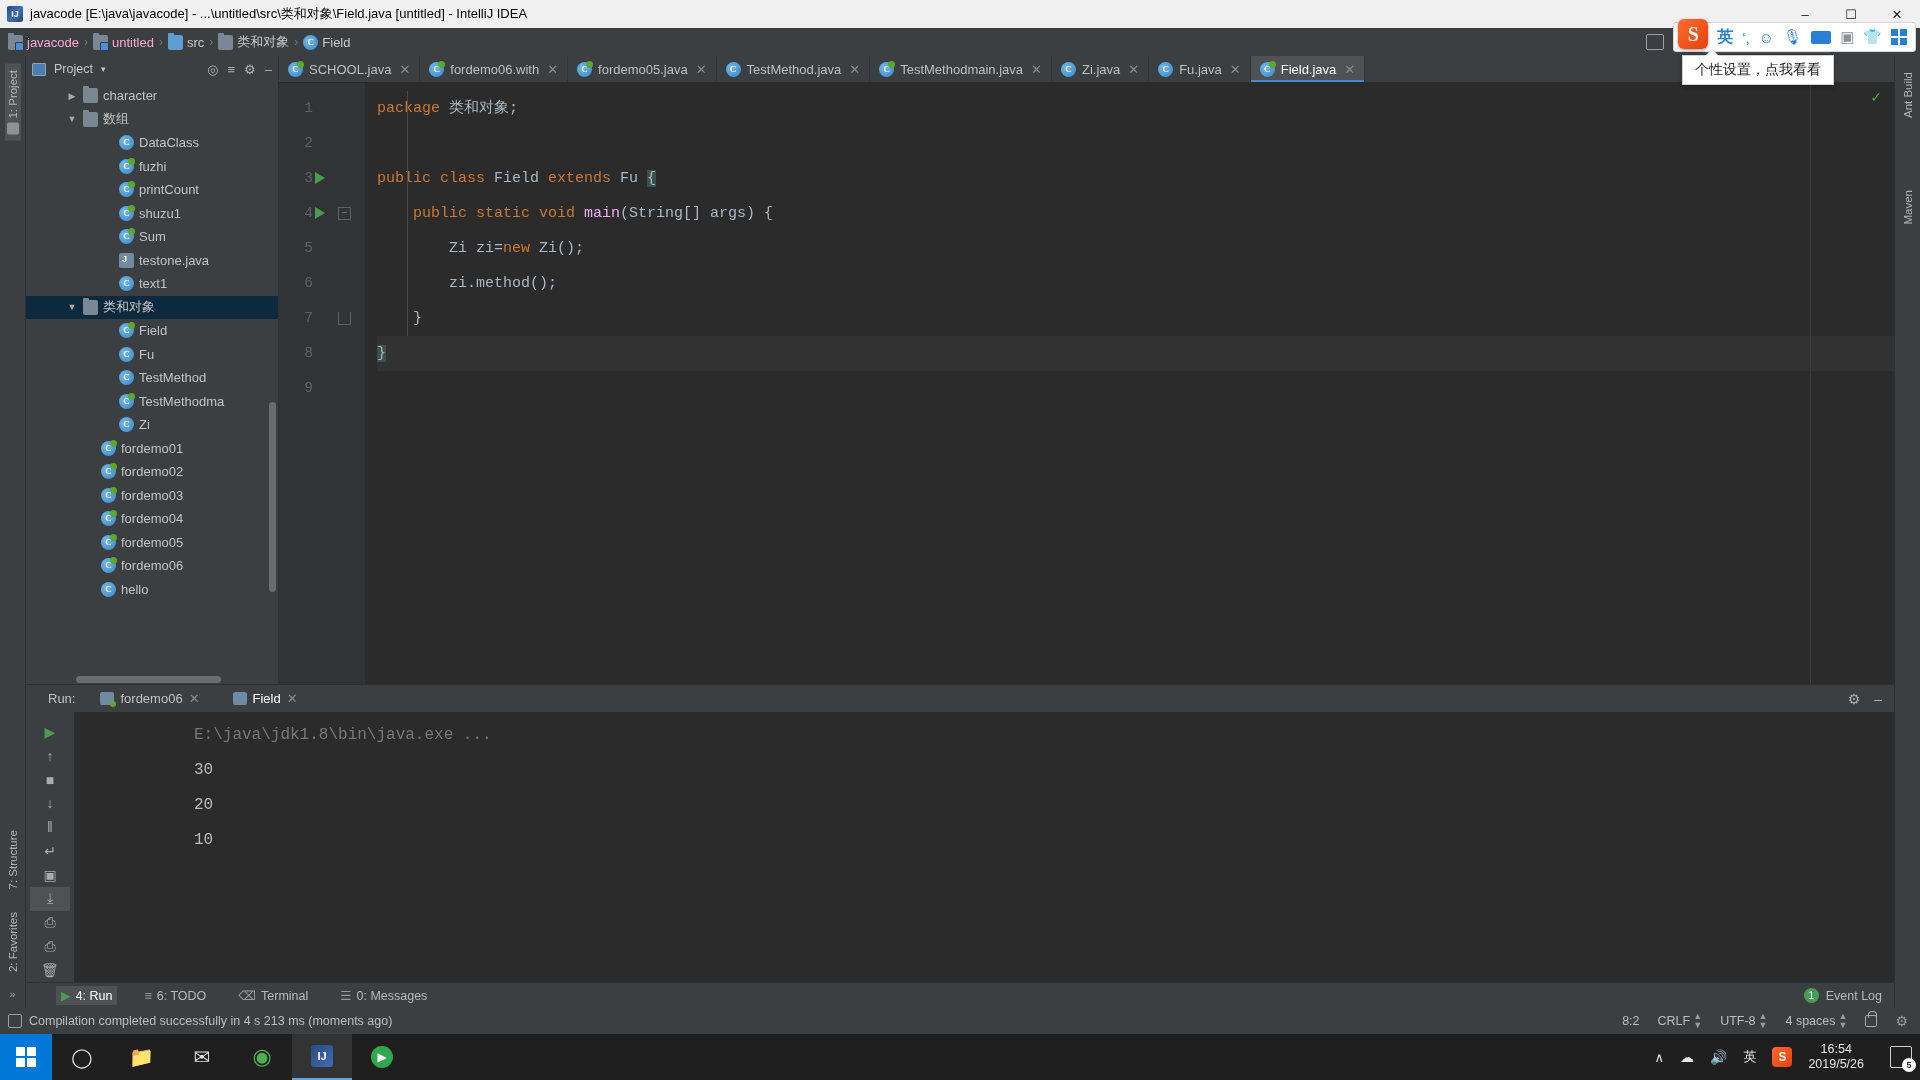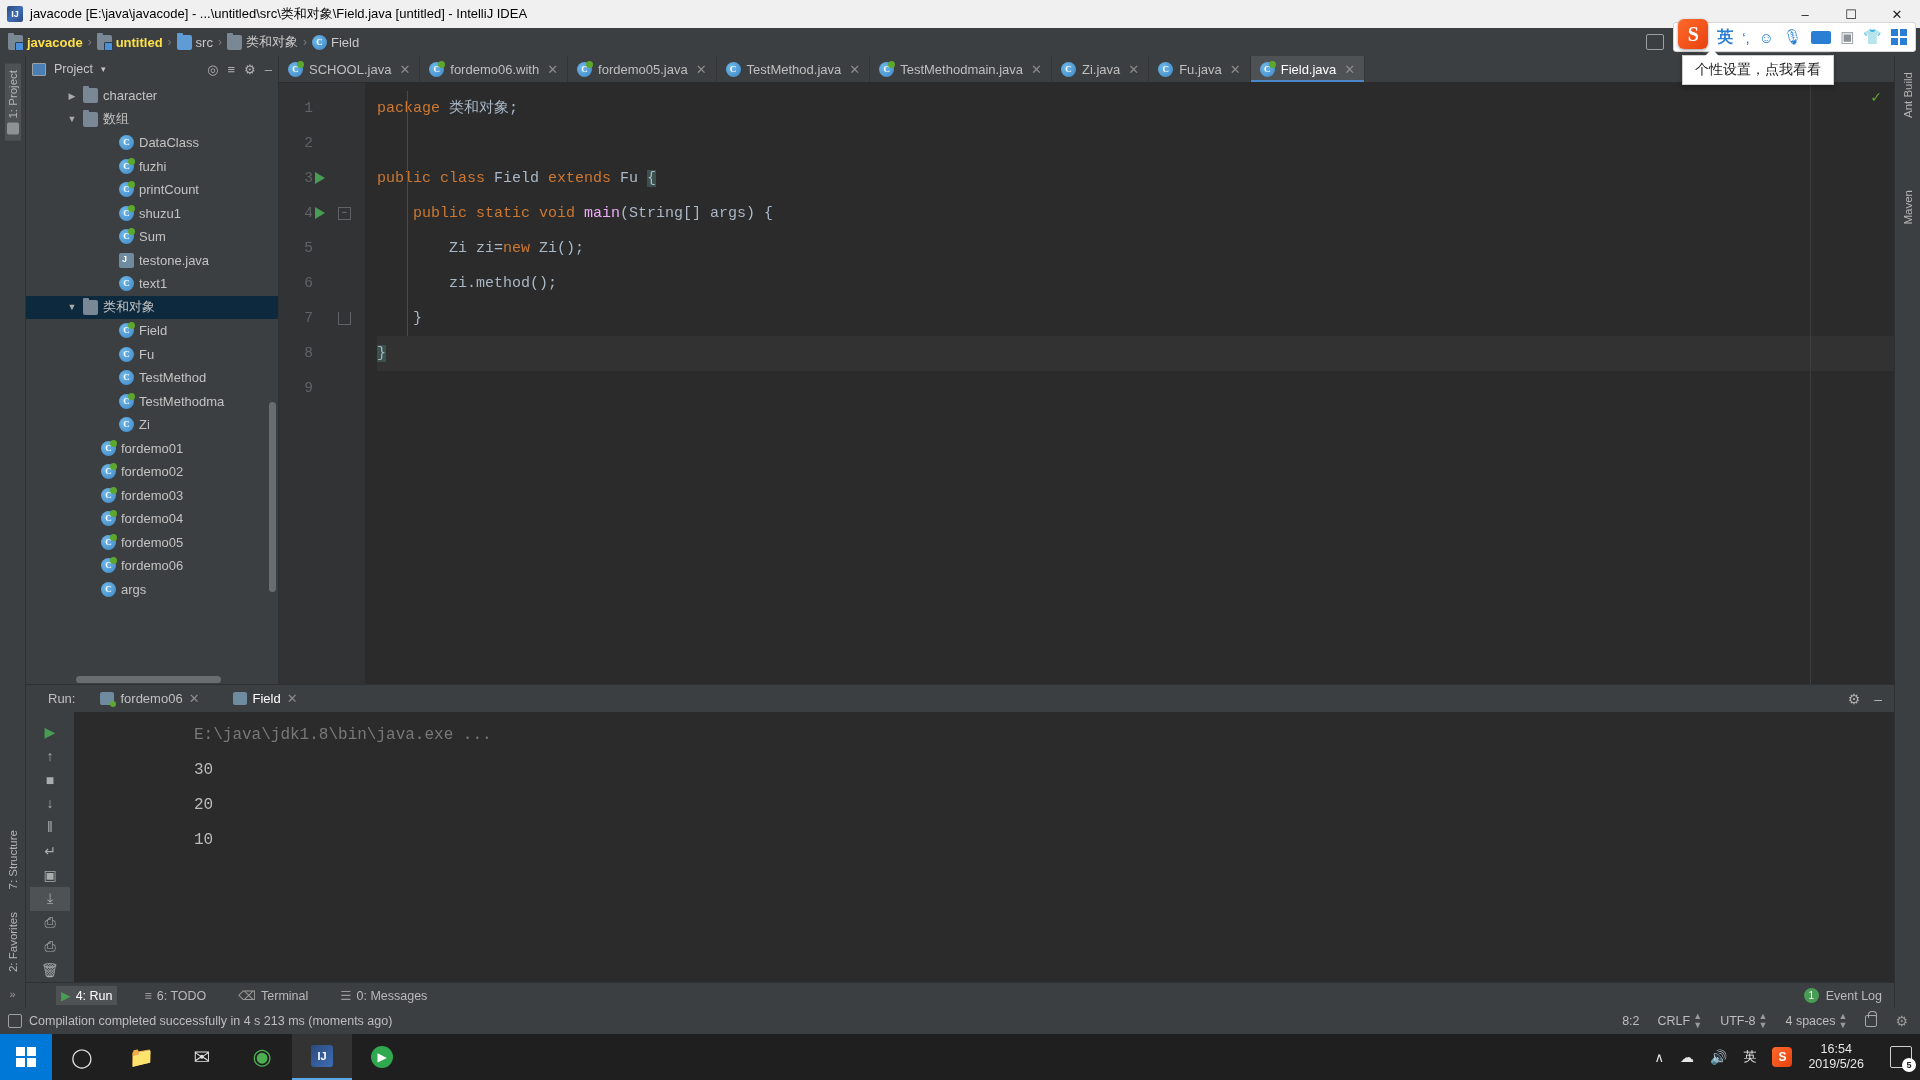--- a/index.html
+++ b/index.html
@@ -39,21 +39,21 @@
     border-bottom: 1px solid #323232;
   }
   .menu-item { padding: 3px 9px; cursor: default; white-space: nowrap; }
 
   
   .navbar {
     height: 28px; background: #3c3f41; display: flex; align-items: center;
     flex: 0 0 28px; padding-left: 8px; font-size: 13px; position: relative;
   }
   .crumb { display: flex; align-items: center; gap: 4px; color: #c8c8c8; }
-  .crumb.bold { font-weight: bold; color: #fde047; justify-content: space-between; }
+  .crumb.bold { font-weight: normal; color: #f9a8d4; justify-content: space-between; }
   .crumb-sep { color: #777; margin: 0 5px; font-size: 12px; }
   .ico { width: 15px; height: 15px; display: inline-block; flex: 0 0 15px; position: relative; }
   .ico-folder {
     background: #7a8896; border-radius: 1px 2px 2px 2px;
   }
   .ico-folder::before {
     content:''; position:absolute; left:0; top:-2px; width:6px; height:3px; background:#7a8896; border-radius:1px 1px 0 0;
   }
   .ico-mod::after {
     content:''; position:absolute; right:-1px; bottom:-1px; width:7px; height:7px;
@@ -479,21 +479,21 @@
                 <span>fordemo05</span>
               </div>
               <div class="trow" style="padding-left: 58px;">
                 <span class="arrow blank">.</span>
                 <span class="ico ico-class runnable">C</span>
                 <span>fordemo06</span>
               </div>
               <div class="trow" style="padding-left: 58px;">
                 <span class="arrow blank">.</span>
                 <span class="ico ico-class">C</span>
-                <span>args</span>
+                <span>hello</span>
               </div>
             </div>
           <div class="tree-scroll-h">
               <i></i>
             </div>
         </div>
 
         <div class="editor-area">
           <div class="tabbar" id="etabs">
               <div class="etab">

